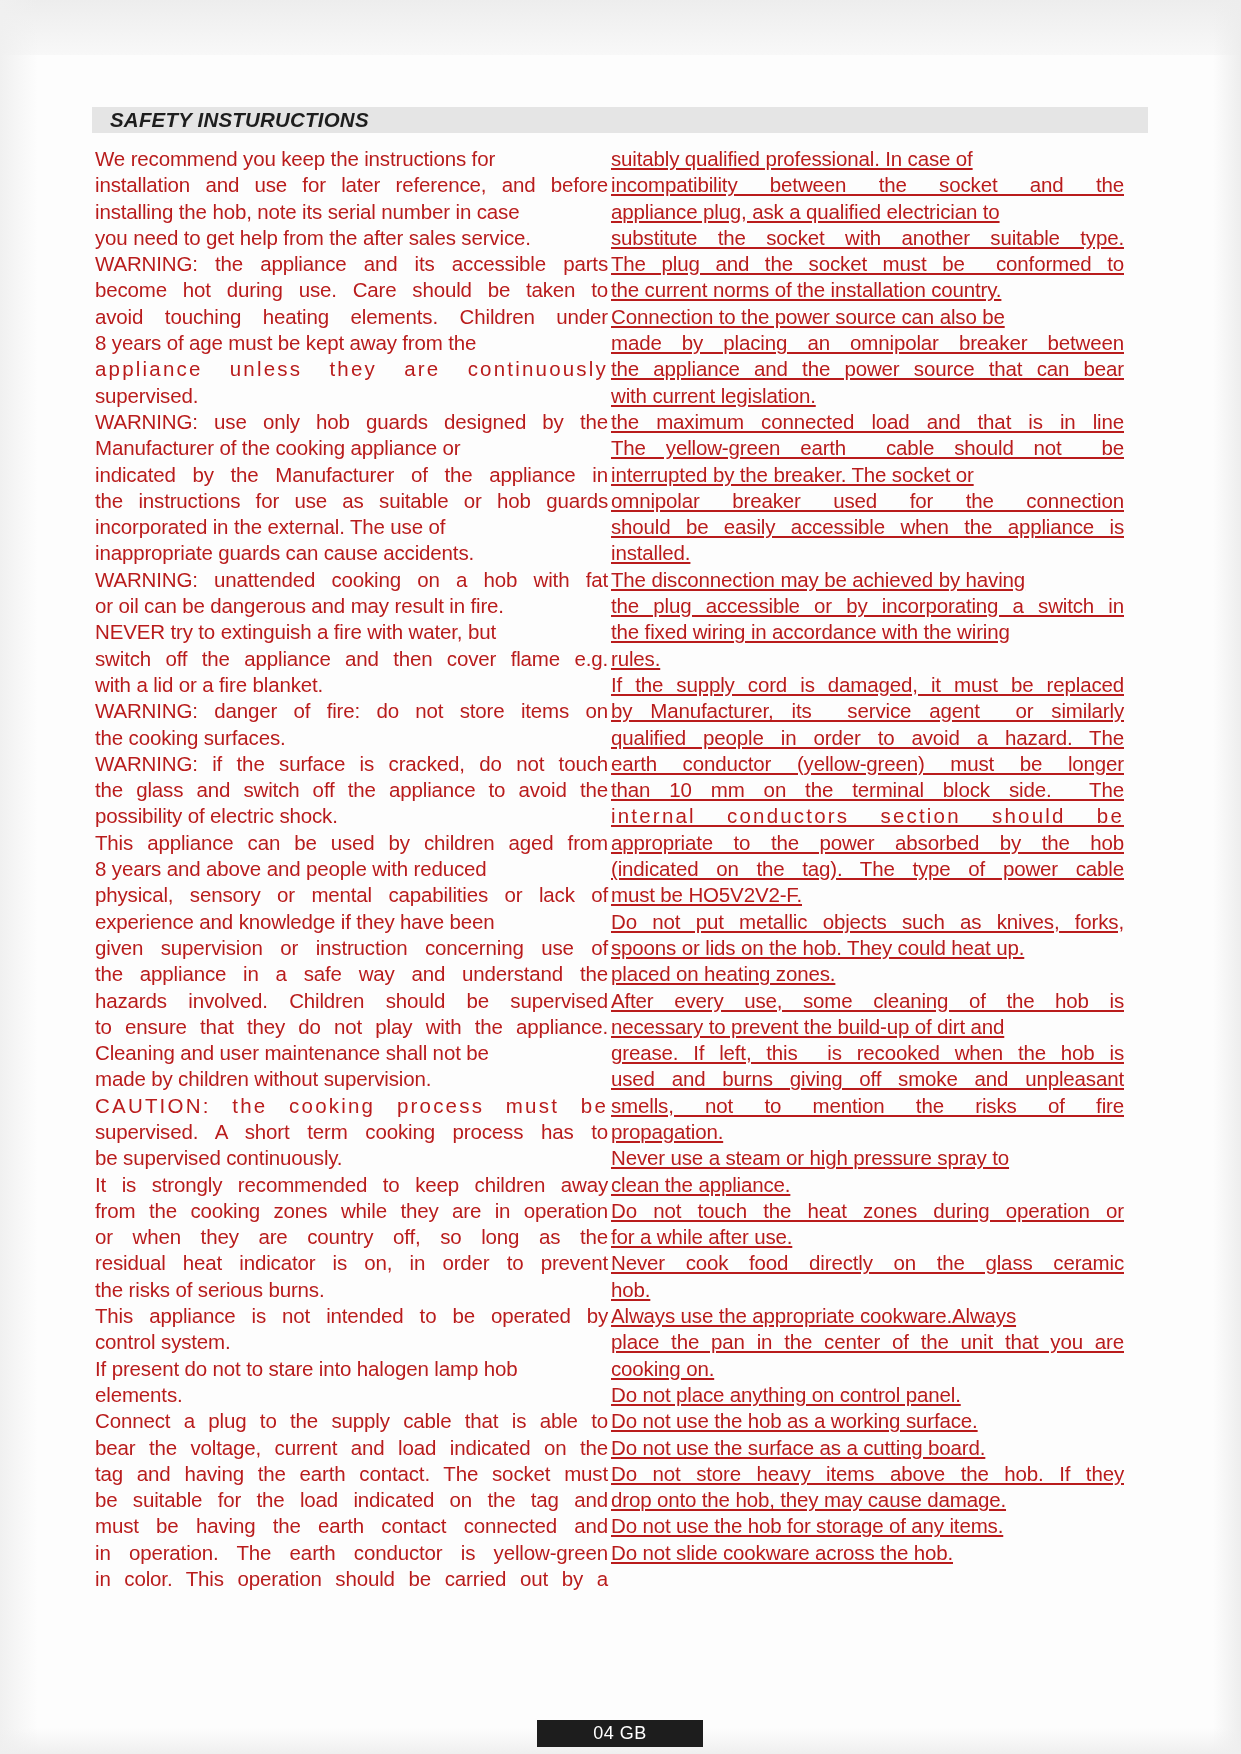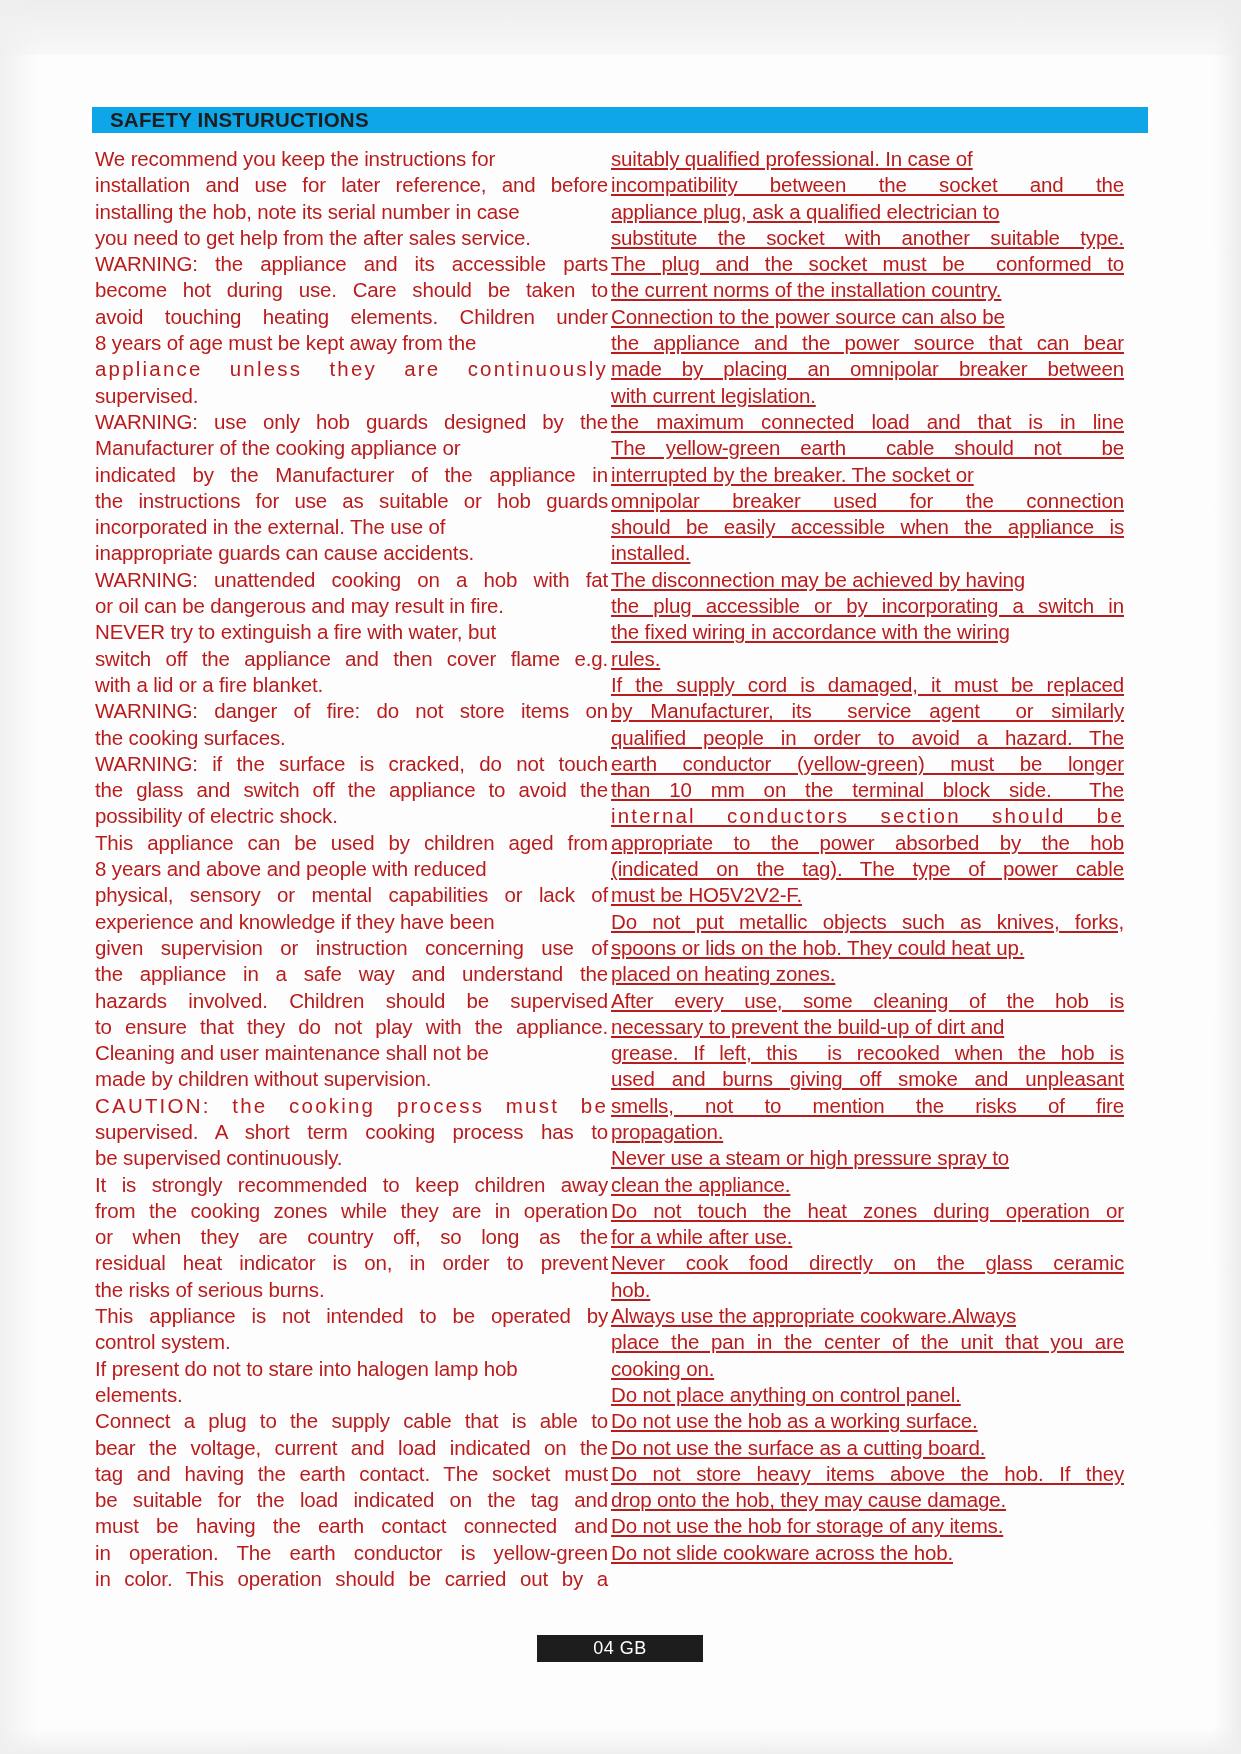--- a/index.html
+++ b/index.html
@@ -23,22 +23,22 @@
     position: absolute; right: 0; top: 0; width: 28px; height: 100%;
     background: linear-gradient(270deg, #ededed, rgba(255,255,255,0));
   }
   .scan-edge-bottom {
     position: absolute; left: 0; bottom: 0; width: 100%; height: 26px;
     background: linear-gradient(0deg, #efefef, rgba(255,255,255,0));
   }
   .header-bar {
     position: absolute; left: 92px; top: 107px;
     width: 1056px; height: 26px;
-    background: #0ea5e9;
-    display: flex; align-items: center;
+    background: #e5e5e5;
+    display: flex; align-items: center; font-style: italic;
   }
   .header-title {
     font-weight: bold;
     font-size: 20.5px;
     color: #1e1e1e;
     padding-left: 18px;
     letter-spacing: 0.2px;
     white-space: pre;
   }
   .col {
@@ -58,21 +58,21 @@
     text-align: justify;
     text-align-last: justify;
   }
   .line.ls {
     white-space: pre-wrap;
     text-align: justify;
     text-align-last: justify;
     letter-spacing: 2.2px;
   }
   .footer-badge {
-    position: absolute; left: 537px; top: 1635px;
+    position: absolute; left: 537px; top: 1720px;
     width: 166px; height: 27px;
     background: #1d1d1d;
     color: #ffffff;
     font-size: 18px;
     display: flex; align-items: center; justify-content: center;
     letter-spacing: 0.5px;
   }
 </style>
 </head>
 <body>
@@ -144,22 +144,22 @@
     <div class="line j">in color. This operation should be carried out by a</div>
   </div>
 <div class="col col-right">
     <div class="line">suitably qualified professional. In case of</div>
     <div class="line j">incompatibility between the socket and the</div>
     <div class="line">appliance plug, ask a qualified electrician to</div>
     <div class="line j">substitute the socket with another suitable type.</div>
     <div class="line j">The plug and the socket must be  conformed to</div>
     <div class="line">the current norms of the installation country.</div>
     <div class="line">Connection to the power source can also be</div>
+    <div class="line j">made by placing an omnipolar breaker between</div>
     <div class="line j">the appliance and the power source that can bear</div>
-    <div class="line j">made by placing an omnipolar breaker between</div>
     <div class="line">with current legislation.</div>
     <div class="line j">the maximum connected load and that is in line</div>
     <div class="line j">The yellow-green earth  cable should not  be</div>
     <div class="line">interrupted by the breaker. The socket or</div>
     <div class="line j">omnipolar breaker used for the connection</div>
     <div class="line j">should be easily accessible when the appliance is</div>
     <div class="line">installed.</div>
     <div class="line">The disconnection may be achieved by having</div>
     <div class="line j">the plug accessible or by incorporating a switch in</div>
     <div class="line">the fixed wiring in accordance with the wiring</div>

